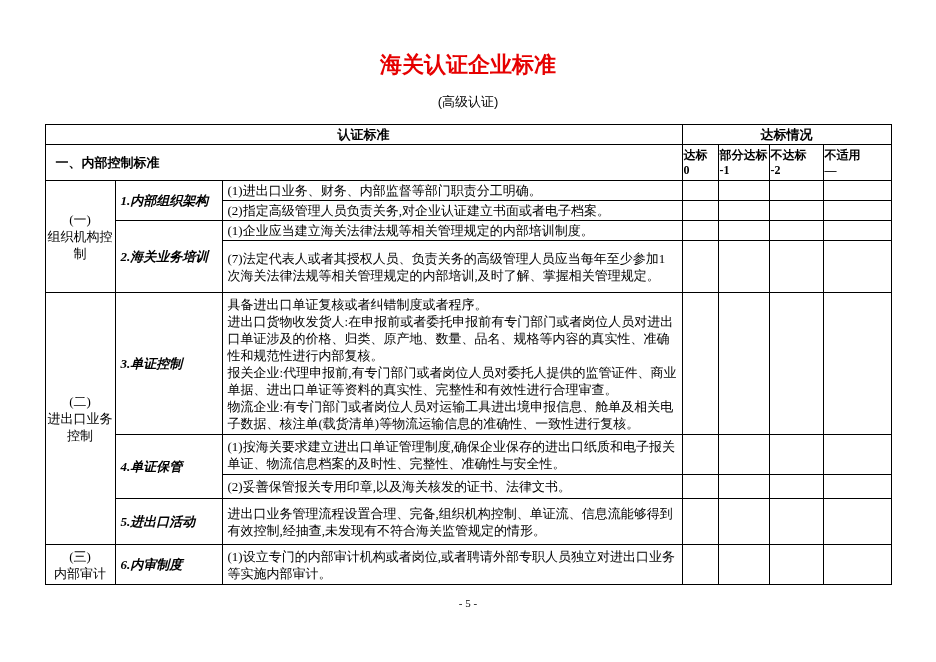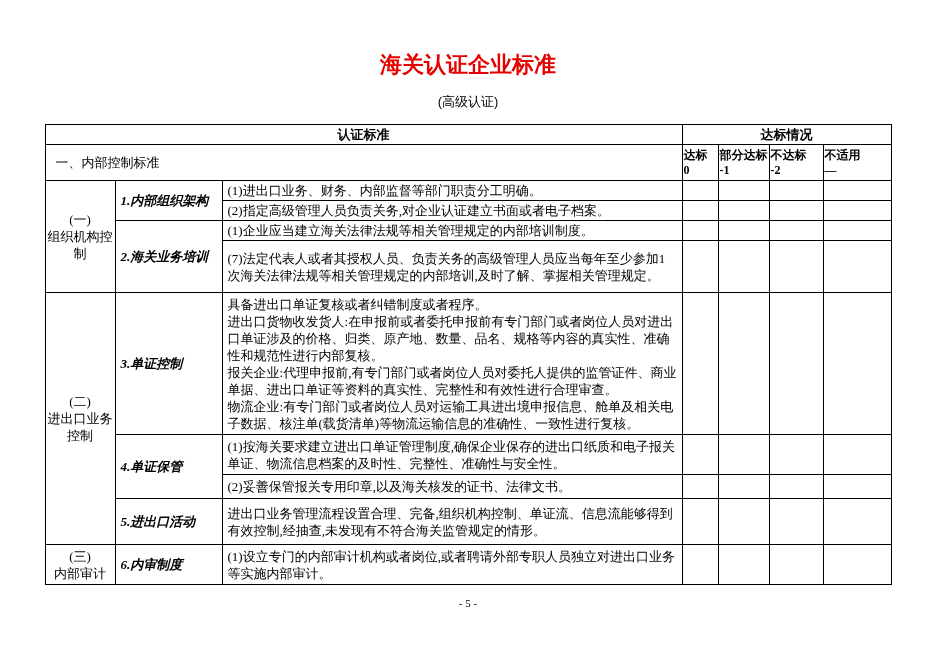--- a/index.html
+++ b/index.html
@@ -16,21 +16,21 @@
   .subtitle {
     margin: 13px 0 0; text-align: center; font-size: 13px; font-weight: normal;
     font-family: "Liberation Sans", "DejaVu Sans", sans-serif;
   }
   table.std { width: 846px; margin: 13px auto 0; border-collapse: collapse; table-layout: fixed; }
   .std td {
     border: 1px solid #000; font-size: 13px; line-height: 17px;
     padding: 1px 5px; vertical-align: middle; word-break: break-all;
   }
   .th { font-weight: bold; text-align: center; }
-  .section { font-weight: normal; padding-left: 10px !important; }
+  .section { font-weight: bold; padding-left: 10px !important; }
   .sth { font-weight: bold; text-align: left; font-size: 12px !important; line-height: 15px !important; padding: 2px 1px !important; }
   .group { text-align: center; padding: 2px !important; }
   .item { font-weight: bold; font-style: italic; }
   .crit p { margin: 0; }
   .crit b { font-weight: normal; }
   .footer { text-align: center; font-size: 11px; margin-top: 12px; }
 </style>
 </head>
 <body>
 

